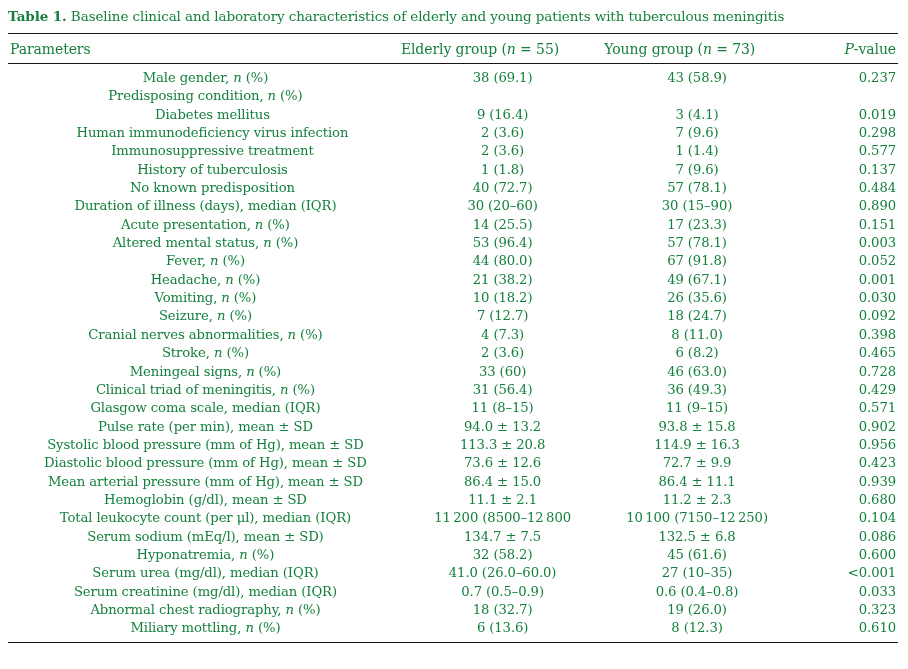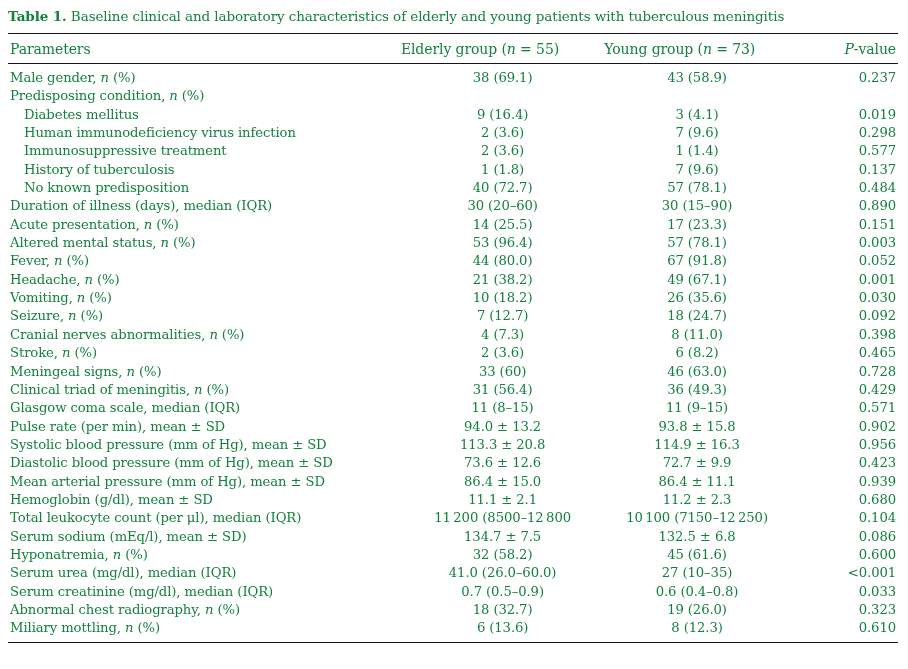--- a/index.html
+++ b/index.html
@@ -36,21 +36,21 @@
   th.c-param { text-align:left; padding-left:2px; }
   th.c-val   { text-align:left; }
   th.c-p     { text-align:right; padding-right:2px; }
   td {
     font-size:13.2px;
     line-height:18.35px;
     letter-spacing:-0.1px;
     white-space:nowrap;
     overflow:hidden;
   }
-  td.c-param { text-align:left; padding-left:2px; }
+  td.c-param { text-align:center; padding-left:2px; }
   td.c-param.indent { padding-left:16px; }
   td.c-val   { text-align:center; }
   td.c-p     { text-align:right; padding-right:2px; }
   tbody tr:first-child td { padding-top:5px; }
   tbody tr:last-child  td { padding-bottom:4px; }
   i { font-style:italic; }
 </style>
 </head>
 <body>
 

